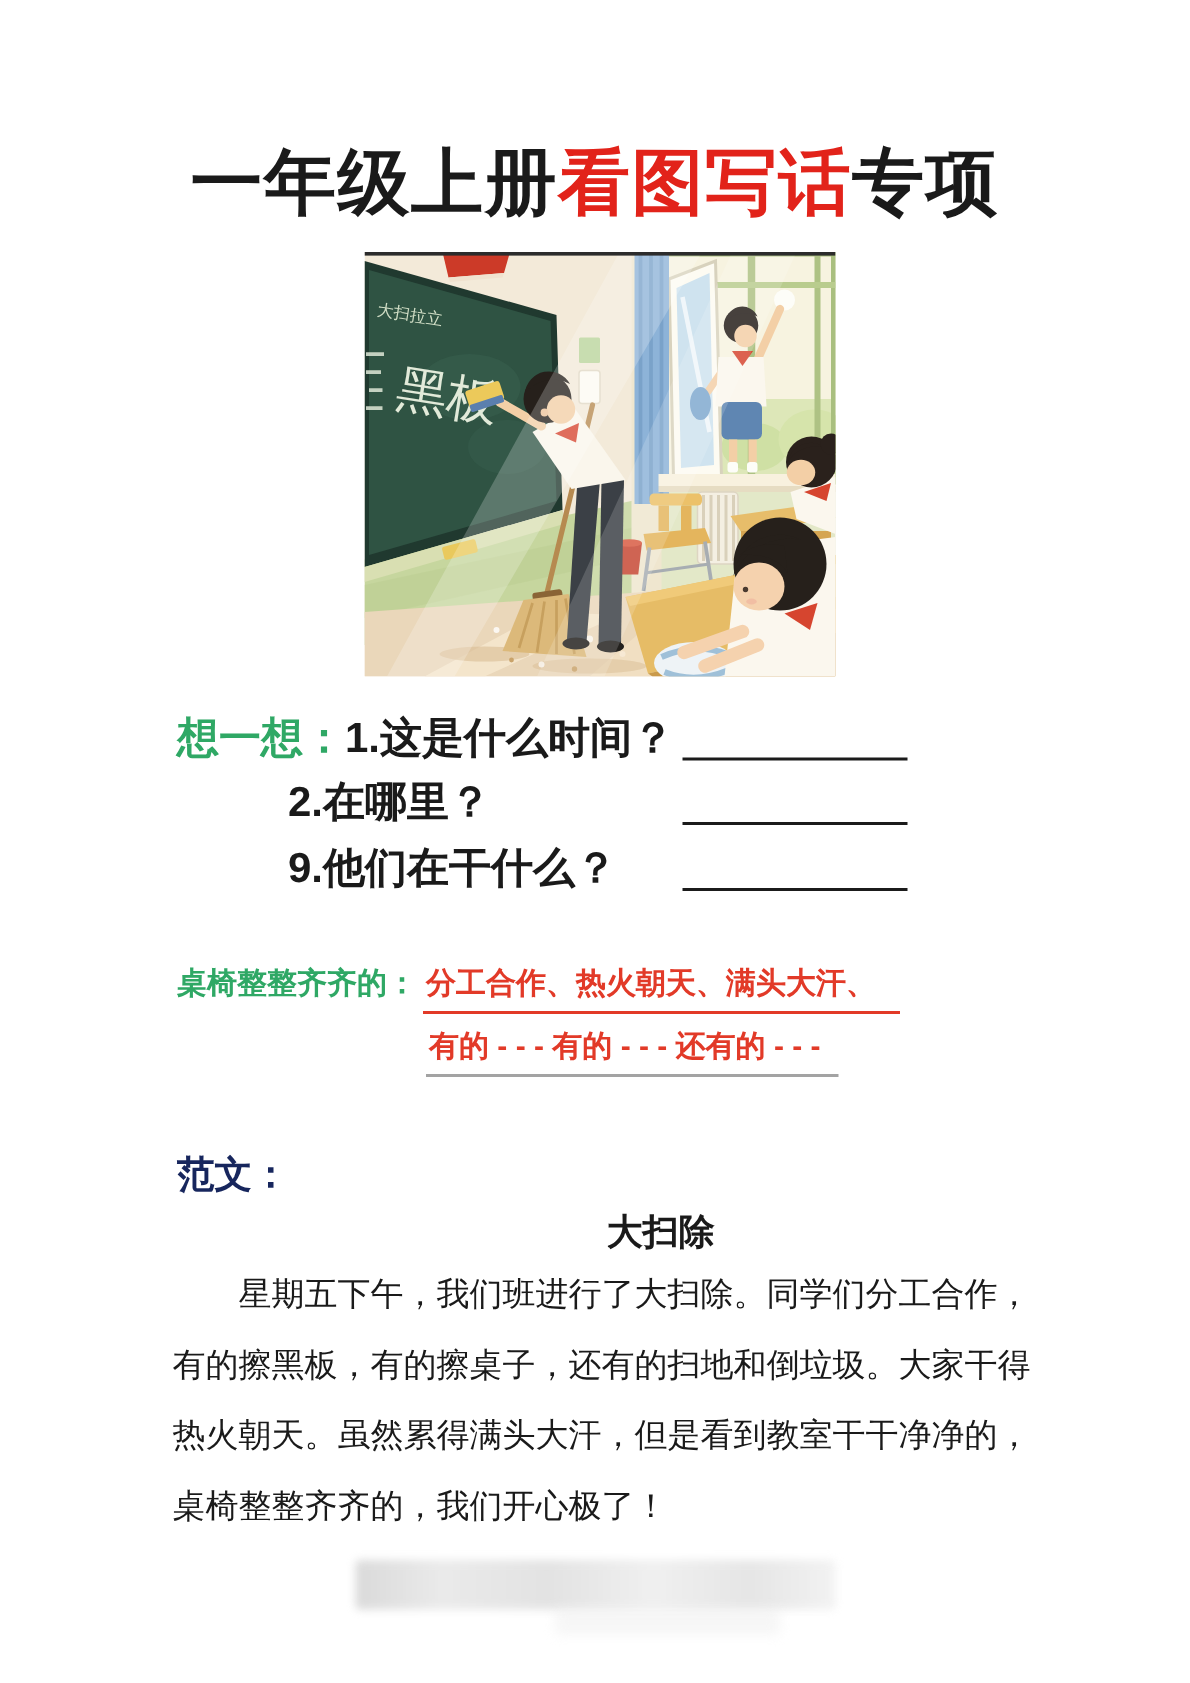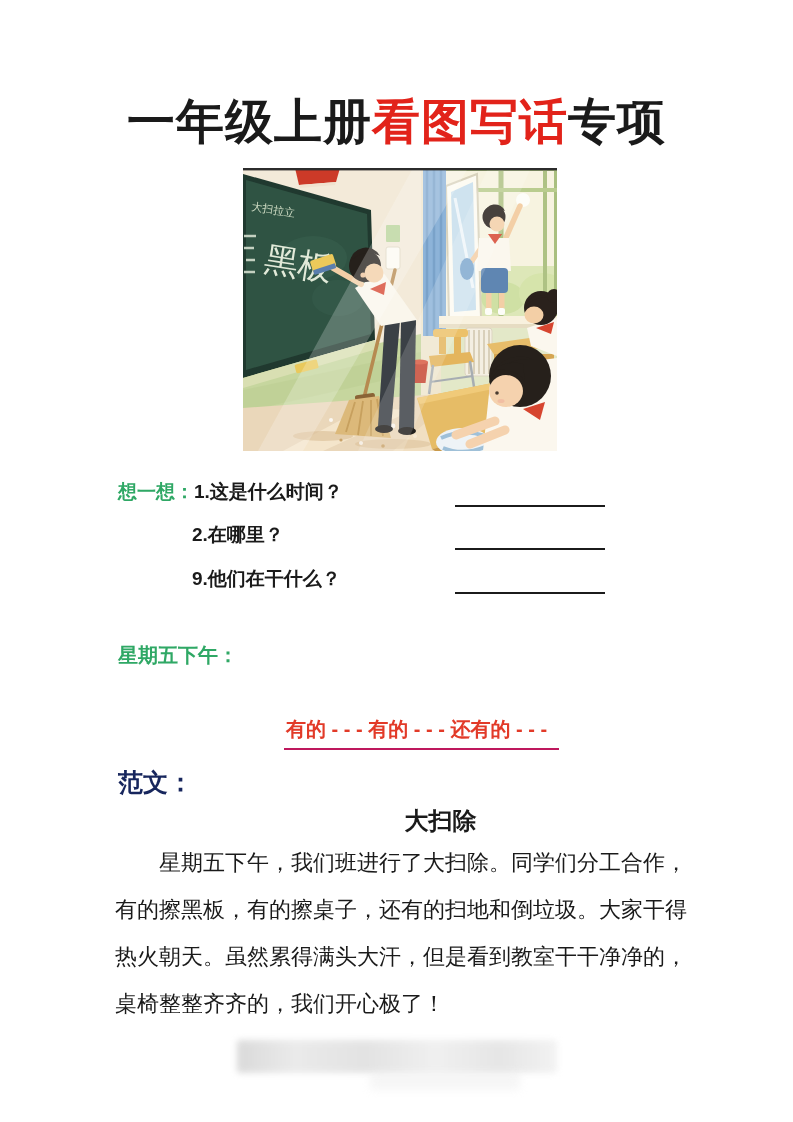--- a/index.html
+++ b/index.html
@@ -7,31 +7,31 @@
     width:793px;height:1122px;background:#ffffff;position:relative;overflow:hidden;
     font-family:"Liberation Sans","DejaVu Sans",sans-serif;color:#1a1a1a;
   }
   .page-title{
     position:absolute;top:90px;left:0;width:100%;text-align:center;
     font-size:48px;font-weight:bold;letter-spacing:1px;white-space:nowrap;
   }
   .page-title .red{color:#e2231a;}
   .illus-wrap{position:absolute;left:243px;top:168px;width:314px;height:283px;}
   .q-section{position:absolute;left:118px;top:470px;width:557px;}
-  .q-row{position:relative;height:43.5px;display:flex;align-items:center;font-size:19px;font-weight:600;}
+  .q-row{position:relative;height:43.5px;display:flex;align-items:center;font-size:28px;font-weight:600;}
   .q-row .indent{margin-left:74px;text-align:center;}
   .green-label{color:#2fa865;font-weight:700;}
   .answer-line{position:absolute;right:70px;bottom:7px;width:150px;border-bottom:2px solid #1b1b1b;height:0;}
   .vocab-section{position:absolute;left:118px;top:642px;width:560px;font-size:20px;font-weight:700;}
   .vocab-row{height:26px;margin-bottom:16px;display:flex;align-items:flex-start;}
   .vocab-indent{margin-left:166px;}
   .red-text{color:#e23a28;}
   .u-red{border-bottom:2px solid #e23a28;padding:0 16px 5px 2px;}
   .u-black{border-bottom:2px solid #1b1b1b;padding:0 34px 5px 2px;}
-  .u-black2{border-bottom:2px solid #be185d;padding:0 12px 5px 2px;margin-top:32px;}
+  .u-black2{border-bottom:2px solid #a3a3a3;padding:0 12px 5px 2px;}
   .fanwen-label{position:absolute;left:118px;top:766px;font-size:25px;font-weight:700;color:#17265d;}
   .essay-title{position:absolute;top:805px;left:0;width:100%;text-align:center;font-size:24px;font-weight:600;padding-left:44px;}
   .essay-body{
     position:absolute;left:115px;top:839px;width:572px;
     font-size:22px;line-height:47px;text-align:justify;text-indent:2em;font-weight:500;
   }
   .watermark{
     position:absolute;left:237px;top:1040px;width:320px;height:33px;border-radius:3px;
     background:linear-gradient(90deg,#bcbcbc,#dadada 18%,#cccccc 40%,#e4e4e4 62%,#d2d2d2 82%,#e8e8e8);
     opacity:.55;filter:blur(3px);
@@ -240,21 +240,22 @@
     <span class="answer-line"></span>
   </div>
   <div class="q-row">
     <span class="indent">9.他们在干什么？</span>
     <span class="answer-line"></span>
   </div>
 </div>
 
 <div class="vocab-section">
   <div class="vocab-row">
-    <span class="green-label">星期五下午：</span>
+    <span class="green-label">桌椅整整齐齐的：</span>
+    <span class="red-text u-red" style="margin-left:4px;">分工合作、热火朝天、满头大汗、</span>
   </div>
   <div class="vocab-row">
     <span class="red-text u-black2 vocab-indent">有的 - - - 有的 - - - 还有的 - - -</span>
   </div>
 </div>
 
 <div class="fanwen-label">范文：</div>
 <div class="essay-title">大扫除</div>
 <div class="essay-body">星期五下午，我们班进行了大扫除。同学们分工合作，有的擦黑板，有的擦桌子，还有的扫地和倒垃圾。大家干得热火朝天。虽然累得满头大汗，但是看到教室干干净净的，桌椅整整齐齐的，我们开心极了！</div>
 

